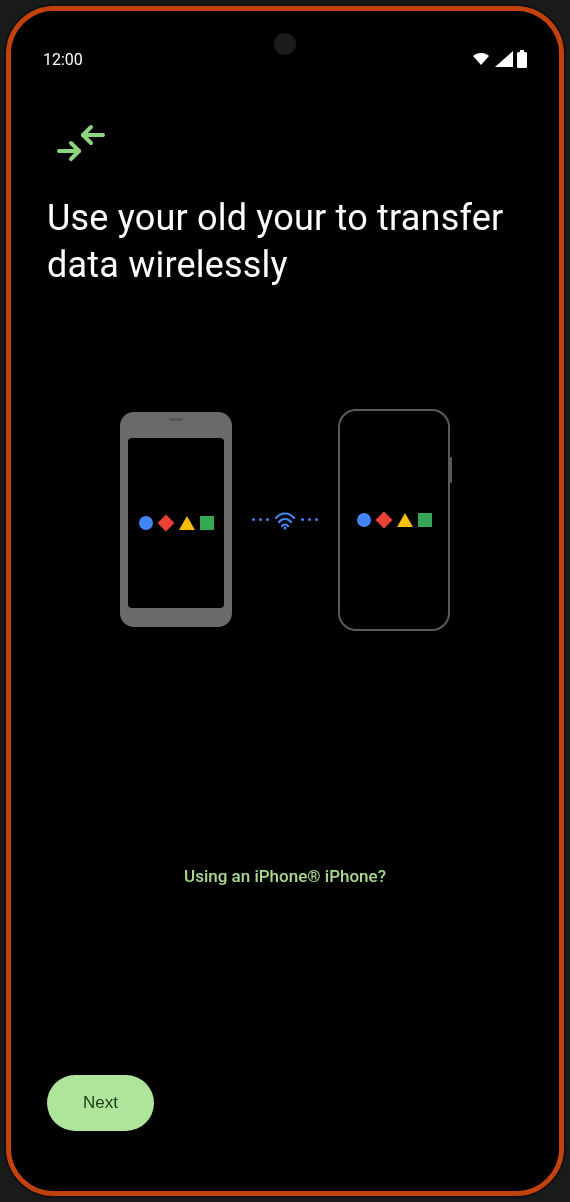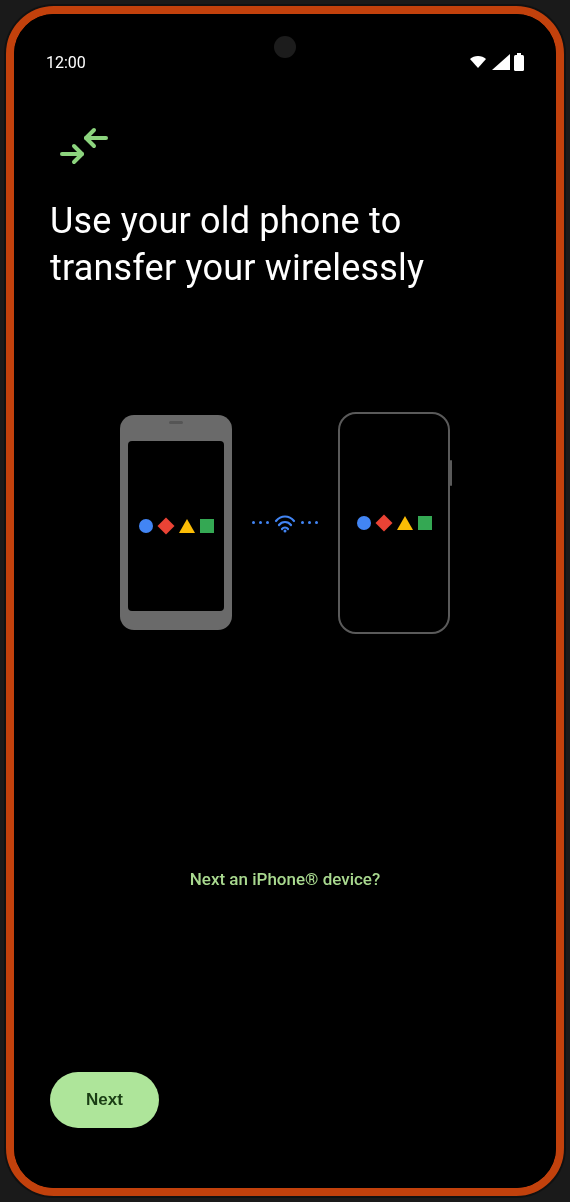--- a/index.html
+++ b/index.html
@@ -10,21 +10,21 @@
   display: flex;
   align-items: center;
   justify-content: center;
   font-family: 'Roboto', 'Helvetica Neue', Arial, sans-serif;
 }
 .device-frame {
   width: 558px;
   height: 1190px;
   background: #000;
   border-radius: 48px;
-  border: 8px solid #c2410c;
+  border: 5px solid #c2410c;
   position: relative;
   overflow: hidden;
   box-shadow: 0 0 0 2px #111;
 }
 .camera-notch {
   position: absolute;
   top: 22px;
   left: 50%;
   transform: translateX(-50%);
   width: 22px;
@@ -157,21 +157,21 @@
   font-size: 17px;
   font-weight: 500;
 }
 .next-button {
   background: #aee59a;
   color: #1a3d14;
   border: none;
   border-radius: 32px;
   padding: 18px 36px;
   font-size: 17px;
-  font-weight: 700;
+  font-weight: 400;
   cursor: pointer;
 }
 </style>
 </head>
 <body>
 
 <div class="device-frame">
   <div class="camera-notch"></div>
   <div class="screen">
 
@@ -197,21 +197,21 @@
         <svg width="52" height="40" viewBox="0 0 52 40">
           <g stroke="#8cd47e" stroke-width="4" fill="none" stroke-linecap="round" stroke-linejoin="round">
             <path d="M4 28 L24 28"></path>
             <path d="M16 20 L24 28 L16 36"></path>
             <path d="M48 12 L28 12"></path>
             <path d="M36 4 L28 12 L36 20"></path>
           </g>
         </svg>
       </div>
 
-      <h1 class="headline">Use your old phone to transfer your wirelessly</h1>
+      <h1 class="headline">Use your old your to transfer data wirelessly</h1>
 
       <div class="illustration">
         <div class="phone-old">
           <div class="phone-old-screen">
             <div class="shapes">
               <div class="shape-circle"></div>
               <div class="shape-diamond"></div>
               <div class="shape-triangle"></div>
               <div class="shape-square"></div>
             </div>
@@ -242,21 +242,21 @@
         <div class="phone-new">
           <div class="shapes">
             <div class="shape-circle"></div>
             <div class="shape-diamond"></div>
             <div class="shape-triangle"></div>
             <div class="shape-square"></div>
           </div>
         </div>
       </div>
 
-      <div class="iphone-link">Next an iPhone® device?</div>
+      <div class="iphone-link">Using an iPhone® iPhone?</div>
     </div>
 
     <div class="footer">
       <button class="next-button">Next</button>
     </div>
 
   </div>
 </div>
 
 </body></html>

